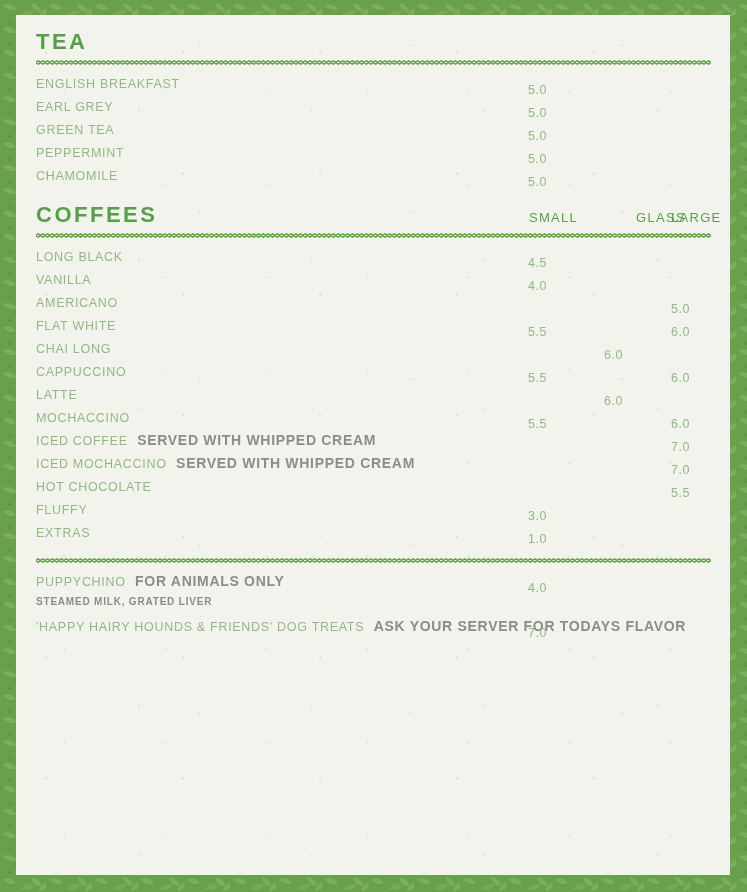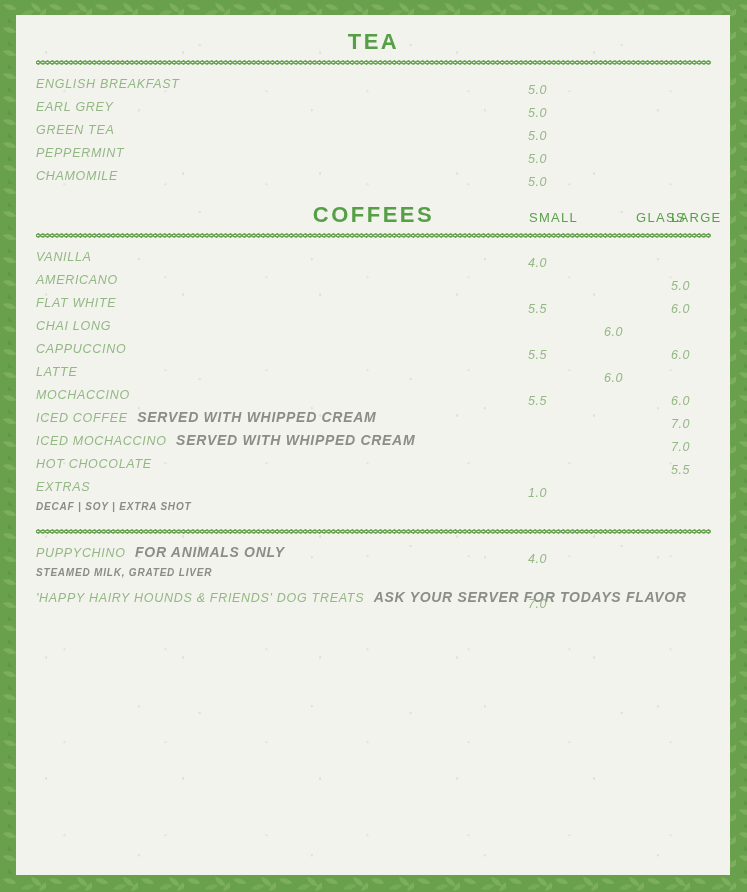--- a/index.html
+++ b/index.html
@@ -16,36 +16,36 @@
       radial-gradient(circle 1px at 22% 31%, rgba(110,110,98,.14) 0 1px, rgba(0,0,0,0) 1.4px),
       radial-gradient(circle 1px at 71% 64%, rgba(110,110,98,.12) 0 1px, rgba(0,0,0,0) 1.4px),
       radial-gradient(circle 1px at 48% 82%, rgba(110,110,98,.10) 0 1px, rgba(0,0,0,0) 1.4px),
       radial-gradient(circle 1px at 87% 18%, rgba(110,110,98,.12) 0 1px, rgba(0,0,0,0) 1.4px);
     background-size:137px 121px, 173px 149px, 101px 93px, 211px 167px;
     padding:13px 19px 0 20px;
     box-sizing:border-box;
   }
   .section{position:relative;}
   .section + .section{margin-top:14px;}
-  .sec-head{position:relative;height:27px;text-align:center;}
+  .sec-head{position:relative;height:27px;}
   .sec-title{
     margin:0;font-size:22px;font-weight:bold;letter-spacing:2.5px;
     color:#55a047;line-height:27px;white-space:nowrap;
   }
   .col-label{
     position:absolute;bottom:3px;font-size:13px;font-weight:normal;
     letter-spacing:1.3px;color:#5aa04a;
   }
   .col-0{left:493px;} .col-1{left:600px;} .col-2{left:635px;}
   .divider{
     height:5px;margin-top:5px;
     background-image:radial-gradient(circle 2.3px at 2.3px 2.5px, #f3f3ee 0 0.9px, #67a351 1px 2.1px, rgba(0,0,0,0) 2.3px);
     background-size:4.7px 5px;background-repeat:repeat-x;
   }
-  .items{margin-top:7px;font-style:italic;}
+  .items{margin-top:7px;}
   .row{position:relative;line-height:21px;white-space:nowrap;}
   .row.gap-before{margin-top:5px;}
   .item-name{font-size:12.5px;letter-spacing:0.7px;color:#93b884;}
   .item-note{font-size:14px;font-weight:bold;letter-spacing:0.7px;color:#8b8e86;margin-left:5px;}
   .price{position:absolute;top:8px;font-size:12.5px;letter-spacing:0.5px;color:#93b884;}
   .p-small{left:492px;} .p-glass{left:568px;} .p-large{left:635px;}
   .subline{
     font-size:10px;font-weight:bold;letter-spacing:0.8px;color:#8c8c87;
     line-height:17px;white-space:nowrap;
   }
@@ -99,20 +99,23 @@
 
   <div class="section">
     <div class="sec-head">
       <h2 class="sec-title">COFFEES</h2>
     <span class="col-label col-0">SMALL</span>
         <span class="col-label col-1">GLASS</span>
         <span class="col-label col-2">LARGE</span>
       </div>
     <div class="divider"></div>
     <div class="items">
+  <div class="row">
+    <span class="item-name">LONG BLACK</span>
+  <span class="price p-small">4.5</span></div>
 
   <div class="row">
     <span class="item-name">VANILLA</span>
   <span class="price p-small">4.0</span></div>
 
   <div class="row">
     <span class="item-name">AMERICANO</span>
   <span class="price p-large">5.0</span></div>
 
   <div class="row">
@@ -140,25 +143,27 @@
   <span class="item-note">SERVED WITH WHIPPED CREAM</span><span class="price p-large">7.0</span></div>
 
   <div class="row">
     <span class="item-name">ICED MOCHACCINO</span>
   <span class="item-note">SERVED WITH WHIPPED CREAM</span><span class="price p-large">7.0</span></div>
 
   <div class="row">
     <span class="item-name">HOT CHOCOLATE</span>
   <span class="price p-large">5.5</span></div>
 
+  <div class="row">
+    <span class="item-name">FLUFFY</span>
+  <span class="price p-small">3.0</span></div>
 
   <div class="row">
     <span class="item-name">EXTRAS</span>
   <span class="price p-small">1.0</span></div>
-<div class="subline">DECAF | SOY | EXTRA SHOT</div>
       </div>
   </div>
 
   <div class="section">
     <div class="divider"></div>
     <div class="items">
   <div class="row">
     <span class="item-name">PUPPYCHINO</span>
   <span class="item-note">FOR ANIMALS ONLY</span><span class="price p-small">4.0</span></div>
 <div class="subline">STEAMED MILK, GRATED LIVER</div>

